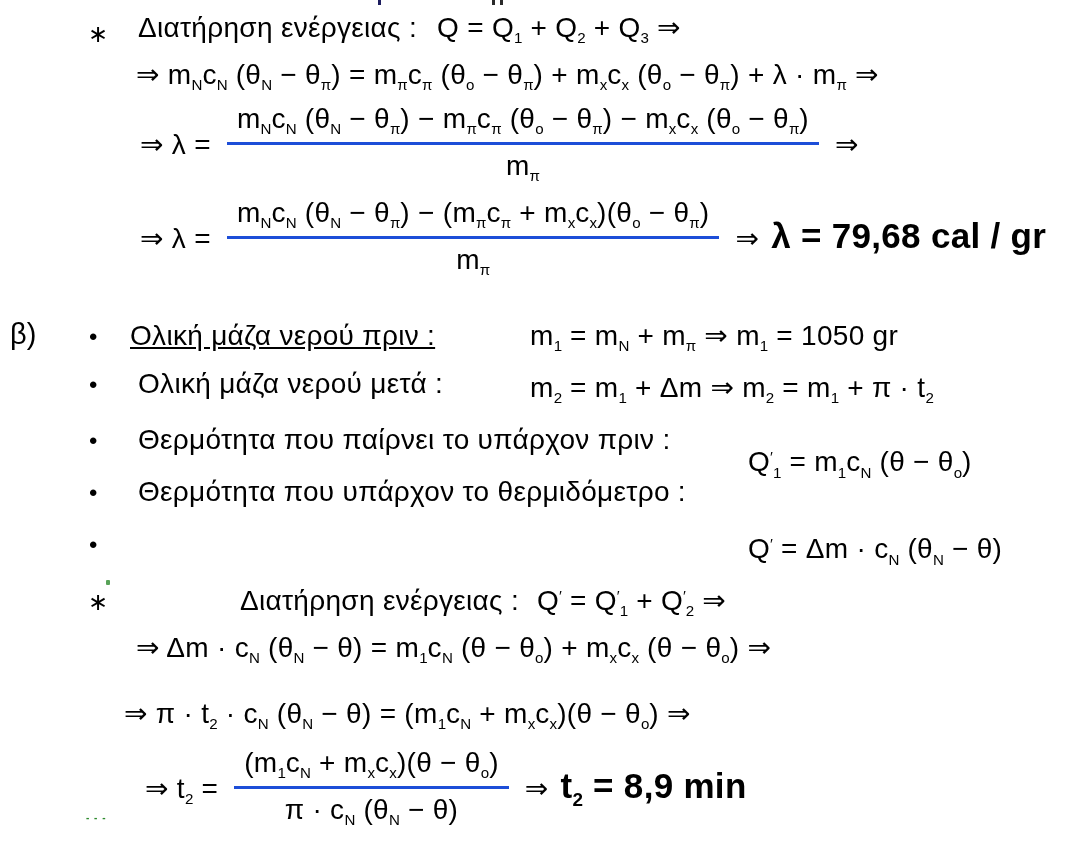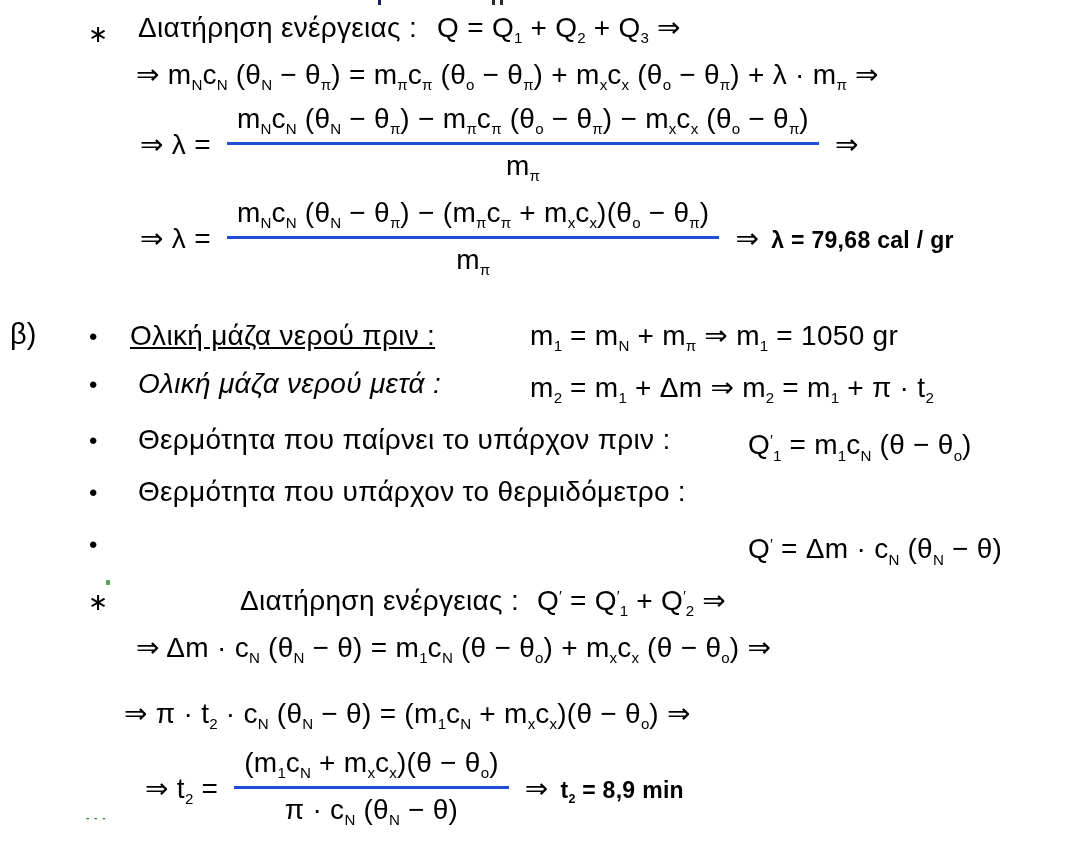--- a/index.html
+++ b/index.html
@@ -8,32 +8,32 @@
     font-family:"Liberation Sans","DejaVu Sans",sans-serif;color:#000;
   }
   .line{position:absolute;white-space:nowrap;font-size:28px;letter-spacing:.3px;line-height:40px;}
   .label{margin-right:4px;}
   .math{letter-spacing:.3px;}
   .sub{font-size:.54em;vertical-align:-0.42em;letter-spacing:0;}
   .sup{font-size:.54em;vertical-align:0.62em;letter-spacing:0;}
   .frac{display:inline-block;vertical-align:middle;text-align:center;margin:0 8px;transform:translateY(-3px);}
   .num{display:block;border-bottom:3px solid #1d4ed8;padding:0 10px 3px;line-height:1.25;}
   .den{display:block;padding-top:3px;line-height:1.25;}
-  .result{font-weight:700;font-size:23px;margin-left:12px;}
+  .result{font-weight:700;font-size:35px;margin-left:12px;}
   .marker{position:absolute;}
   .ast{left:0;top:6px;font-size:24px;}
   .bullet{left:4px;top:1px;font-size:24px;}
   
   .l1{left:88px;top:8px;}   .l1 .label{margin-left:50px;}  .l1 .math{margin-left:16px;}
   .l2{left:136px;top:55px;}
   .l3{left:140px;top:104px;}
   .l4{left:140px;top:198px;}
   .l5{left:85px;top:316px;} .l5 .label{margin-left:45px;text-decoration:underline;} .l5 .math{position:absolute;left:445px;top:0;}
-  .l6{left:85px;top:364px;} .l6 .label{margin-left:53px;font-style:italic;} .l6 .math{position:absolute;left:445px;top:4px;text-align:center;}
-  .l7{left:85px;top:420px;} .l7 .label{margin-left:53px;} .l7 .math{position:absolute;left:663px;top:0;}
+  .l6{left:85px;top:364px;} .l6 .label{margin-left:53px;} .l6 .math{position:absolute;left:445px;top:4px;text-align:center;}
+  .l7{left:85px;top:420px;} .l7 .label{margin-left:53px;} .l7 .math{position:absolute;left:663px;top:17px;}
   .l8{left:85px;top:472px;} .l8 .label{margin-left:53px;} .l8 .math{position:absolute;left:663px;top:0;}
   .l9{left:85px;top:524px;} .l9 .label{margin-left:53px;} .l9 .math{position:absolute;left:663px;top:0;}
   .l10{left:88px;top:576px;} .l10 .label{margin-left:152px;} .l10 .math{margin-left:14px;}
   .l11{left:136px;top:628px;}
   .l12{left:124px;top:694px;}
   .l13{left:145px;top:748px;}
   .bsec{position:absolute;left:10px;top:318px;font-size:29px;}
   .dashes{position:absolute;left:86px;top:812px;font-size:10px;letter-spacing:1px;color:#2e8b2e;font-weight:700;}
   .speck{position:absolute;left:106px;top:580px;width:4px;height:5px;background:#2e8b2e;opacity:.8;border-radius:1px;}
   .frag{position:absolute;top:0;background:#2a2a2a;}

